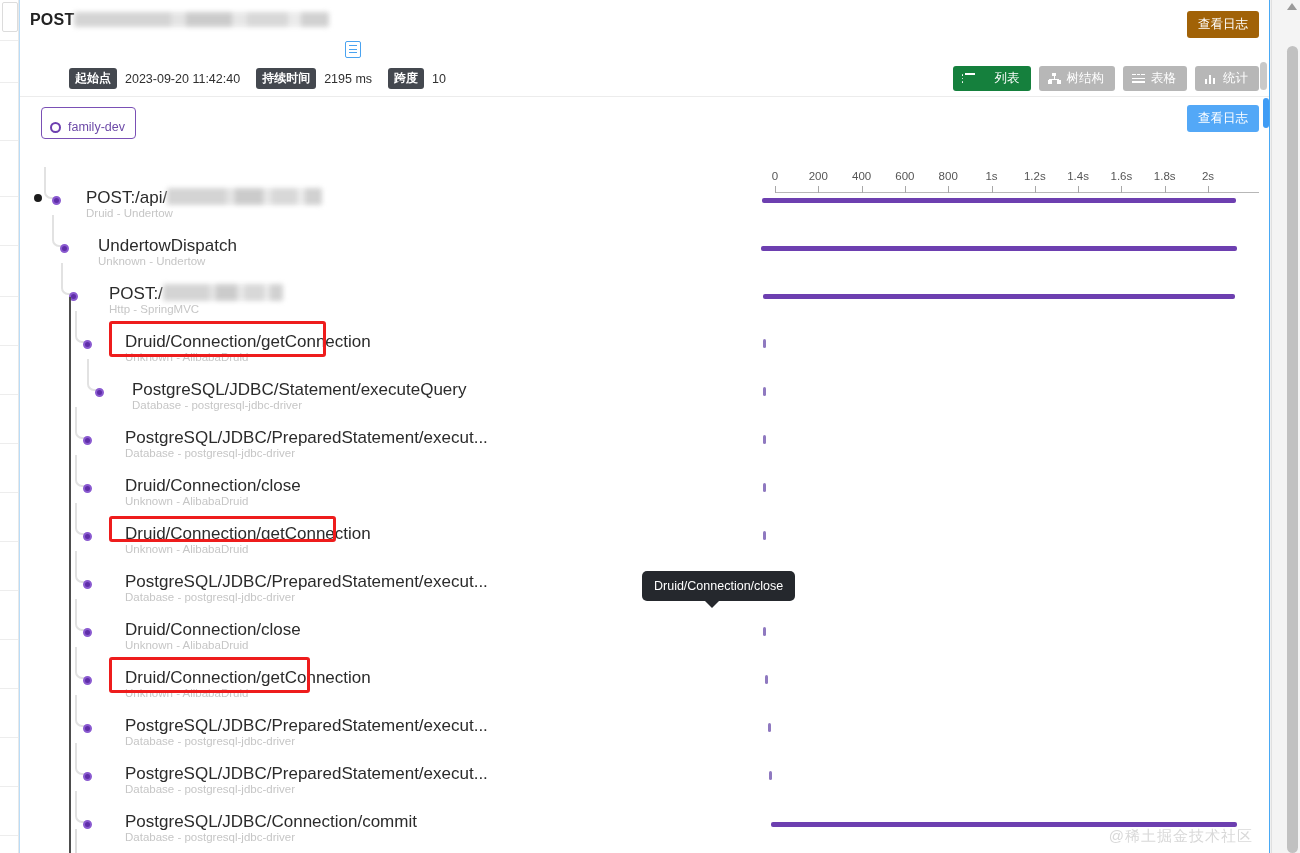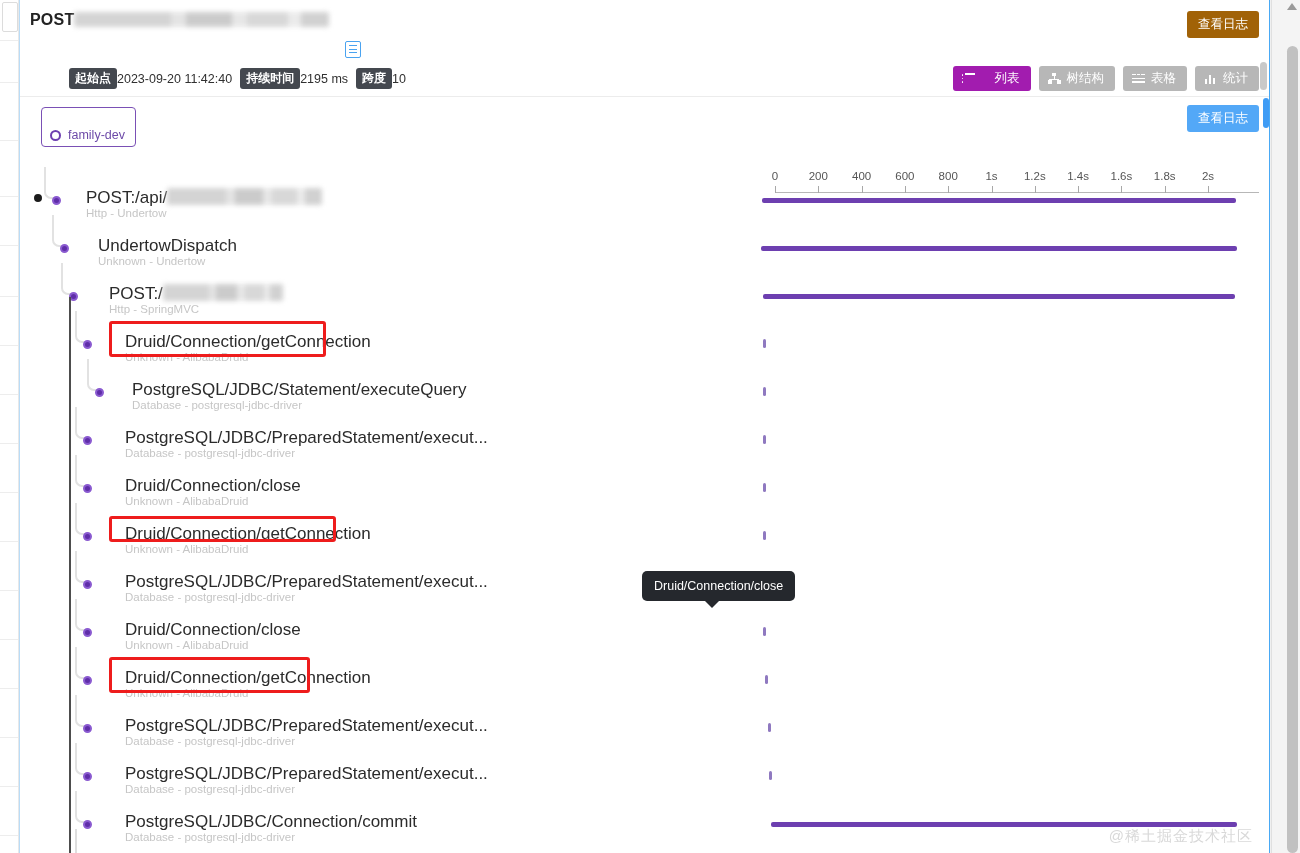--- a/index.html
+++ b/index.html
@@ -158,21 +158,21 @@
   }
   .copy-icon i:nth-child(1) { top: 3px; }
   .copy-icon i:nth-child(2) { top: 6.5px; }
   .copy-icon i:nth-child(3) { top: 10px; }
 
   .meta-row {
     position: absolute;
     left: 20px; top: 68px;
     display: flex;
     align-items: center;
-    gap: 0;
+    gap: 8px;
     font-size: 12.5px;
     color: #333;
     padding-left: 29px;
   }
   .meta-tag {
     background: #44484f;
     color: #fff;
     border-radius: 3px;
     padding: 2px 6px;
     font-size: 12px;
@@ -191,21 +191,21 @@
     color: #fff;
     border-radius: 3px;
     font-size: 12.5px;
     padding: 4px 11px 4px 9px;
     display: flex;
     align-items: center;
     gap: 6px;
     cursor: pointer;
     user-select: none;
   }
-  .vtab.active { background: #a21caf; gap: 20px; }
+  .vtab.active { background: #15803d; gap: 20px; }
   .vicon { display: inline-block; width: 13px; height: 11px; position: relative; }
   .vicon.list i {
     position: absolute; left: 3px; width: 10px; height: 1.6px; background: #fff;
   }
   .vicon.list i:nth-child(1) { top: 1px; }
   .vicon.list i:nth-child(2) { top: 4.7px; }
   .vicon.list i:nth-child(3) { top: 8.4px; }
   .vicon.list b {
     position: absolute; left: 0; width: 1.8px; height: 1.8px; background: #fff; border-radius: 50%;
   }
@@ -235,21 +235,21 @@
   .vicon.stat i:nth-child(2) { left: 4.5px; height: 9px; }
   .vicon.stat i:nth-child(3) { left: 8.5px; height: 6.5px; }
 
   
   .svc-row { position: relative; height: 44px; }
   .svc-chip {
     position: absolute;
     left: 21px; top: 10px;
     border: 1px solid #7a50b5;
     border-radius: 4px;
-    padding: 20px 10px 4px 8px;
+    padding: 12px 10px 4px 8px;
     display: flex; align-items: center; gap: 7px;
     font-size: 12.5px;
     color: #6d4aa8;
     background: #fff;
     cursor: pointer;
     user-select: none;
   }
   .svc-dot {
     width: 11px; height: 11px;
     border: 2px solid #6d3fb0;
@@ -549,21 +549,21 @@
             <div class="tick" style="left: 451px;"></div>
             <div class="tick-lbl" style="left: 451px;">2s</div>
           </div>
       </div>
 
       <div class="rows" id="rows-host">
           <div class="row" style="top: 38px;">
             <div class="connector" style="left: 24px; top: -12px; width: 10px; height: 30px;"></div>
             <div class="node-dot" style="left: 32px;"></div>
             <div class="row-name" style="left: 66px;">POST:/api/<span class="blurred b-api"></span></div>
-            <div class="row-sub" style="left: 66px;">Http - Undertow</div>
+            <div class="row-sub" style="left: 66px;">Druid - Undertow</div>
             <div class="bar" style="left: 742px; width: 474px; top: 19px;"></div>
           </div>
           <div class="row" style="top: 86px;">
             <div class="connector" style="left: 32px; top: -12px; width: 10px; height: 30px;"></div>
             <div class="node-dot" style="left: 40px;"></div>
             <div class="row-name" style="left: 78px;">UndertowDispatch</div>
             <div class="row-sub" style="left: 78px;">Unknown - Undertow</div>
             <div class="bar" style="left: 741px; width: 476px; top: 19px;"></div>
           </div>
           <div class="row" style="top: 134px;">

